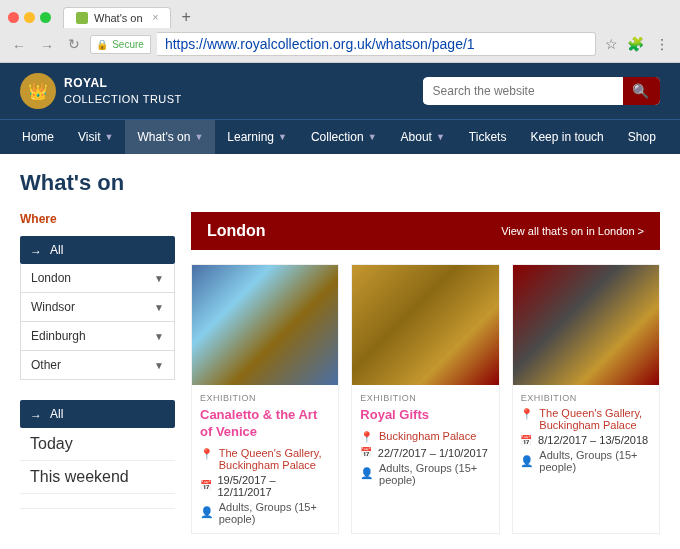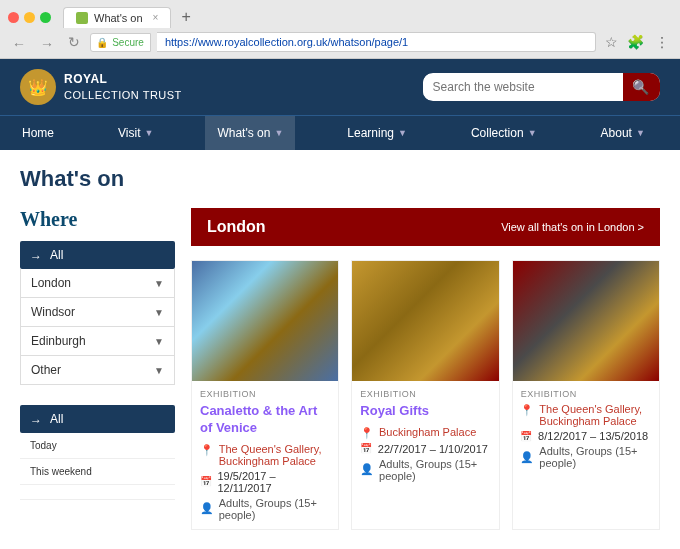--- a/index.html
+++ b/index.html
@@ -45,57 +45,57 @@
     }
     .nav-btn { background: none; border: none; color: #888; font-size: 14px; cursor: pointer; padding: 2px 4px; }
     .nav-btn:disabled { color: #ccc; }
     .secure-badge {
       display: flex; align-items: center; gap: 3px;
       background: white; border: 1px solid #ccc; border-radius: 3px 0 0 3px;
       padding: 3px 6px; font-size: 10px; color: #4caf50;
     }
     .address-input {
       flex: 1; border: 1px solid #ccc; border-left: none; border-radius: 0 3px 3px 0;
-      padding: 3px 8px; font-size: 11px; color: #0645ad; background: white;
+      padding: 3px 8px; font-size: 14px; color: #0645ad; background: white;
     }
     .toolbar-icons { display: flex; gap: 4px; color: #666; font-size: 14px; }
     .toolbar-icon { cursor: pointer; padding: 2px 3px; }
 
     
     .site-header {
       background: #1a3a5c;
       padding: 10px 20px;
       display: flex; align-items: center; justify-content: space-between;
     }
     .logo-area { display: flex; align-items: center; gap: 8px; }
     .logo-icon {
       width: 36px; height: 36px; background: #c4972f; border-radius: 50%;
       display: flex; align-items: center; justify-content: center;
       color: white; font-size: 16px; font-weight: bold;
     }
     .logo-text { color: white; font-size: 11px; line-height: 1.4; text-transform: uppercase; letter-spacing: 0.5px; }
     .logo-text strong { font-size: 12px; display: block; }
     .search-box {
       display: flex; align-items: center;
-      background: white; border-radius: 10px; overflow: hidden;
+      background: white; border-radius: 5px; overflow: hidden;
     }
     .search-input {
       border: none; padding: 6px 10px; font-size: 12px; width: 200px; outline: none;
     }
     .search-btn {
       background: #8b0000; border: none; color: white; padding: 6px 10px; cursor: pointer; font-size: 14px;
     }
 
     
     .main-nav {
       background: #1a3a5c;
       border-top: 1px solid #2a5a8c;
     }
     .main-nav ul {
-      display: flex; list-style: none; padding: 0 10px; gap: 40px;
+      display: flex; list-style: none; padding: 0 10px;
     }
     .main-nav li a {
       display: flex; align-items: center; gap: 4px;
       color: white; text-decoration: none; padding: 10px 12px;
       font-size: 12px; white-space: nowrap;
     }
     .main-nav li a:hover, .main-nav li.active a { background: rgba(255,255,255,0.15); }
     .nav-arrow { font-size: 9px; color: #aac; }
 
     
@@ -106,37 +106,37 @@
     .page-title {
       font-size: 22px; font-weight: bold; color: #1a3a5c; margin-bottom: 16px;
     }
 
     .content-layout { display: flex; gap: 16px; }
 
     
     .sidebar { width: 155px; flex-shrink: 0; }
     .filter-section { margin-bottom: 20px; }
     .filter-title {
-      font-size: 20px; font-weight: bold; color: #0c4a6e; margin-bottom: 10px; font-family: Liberation Serif, serif;
+      font-size: 12px; font-weight: bold; color: #c2410c; margin-bottom: 10px;
     }
     .filter-option-all {
       display: flex; align-items: center; gap: 8px;
       background: #1a3a5c; color: white; padding: 7px 10px;
       font-size: 12px; cursor: pointer; border-radius: 2px;
     }
     .arrow-icon { color: white; font-size: 12px; }
     .filter-option-dropdown {
       display: flex; align-items: center; justify-content: space-between;
       padding: 7px 10px; font-size: 12px; cursor: pointer;
       border: 1px solid #ddd; border-top: none; background: white;
     }
     .filter-option-dropdown:first-of-type { border-top: 1px solid #ddd; }
     .dropdown-arrow { color: #666; font-size: 10px; }
     .filter-option-text {
-      padding: 7px 10px; font-size: 10px; cursor: pointer;
+      padding: 7px 10px; font-size: 16px; cursor: pointer;
       border-bottom: 1px solid #eee;
     }
 
     
     .main-area { flex: 1; }
 
     
     .location-banner {
       background: #8b0000;
       display: flex; align-items: center; justify-content: space-between;
@@ -154,21 +154,21 @@
     .card-img-placeholder {
       width: 100%; height: 120px; background: #bbb;
       display: flex; align-items: center; justify-content: center;
       overflow: hidden;
     }
     .card-body { padding: 8px; }
     .exhibition-label {
       font-size: 9px; letter-spacing: 0.5px; text-transform: uppercase;
       color: #888; margin-bottom: 4px;
     }
-    .card-title { font-size: 13px; font-weight: bold; color: #8b5cf6; margin-bottom: 6px; line-height: 1.3; }
+    .card-title { font-size: 13px; font-weight: bold; color: #ec4899; margin-bottom: 6px; line-height: 1.3; }
     .card-detail { display: flex; align-items: flex-start; gap: 5px; margin-bottom: 3px; font-size: 11px; }
     .detail-icon { color: #8b0000; font-size: 11px; flex-shrink: 0; margin-top: 1px; }
     .detail-text { color: #c0392b; }
     .card-date { display: flex; align-items: center; gap: 5px; font-size: 11px; margin-bottom: 3px; }
     .date-icon { color: #555; font-size: 10px; }
     .card-audience { display: flex; align-items: center; gap: 5px; font-size: 11px; color: #555; }
     .audience-icon { font-size: 11px; }
 
     
     .cards-bottom-row {

